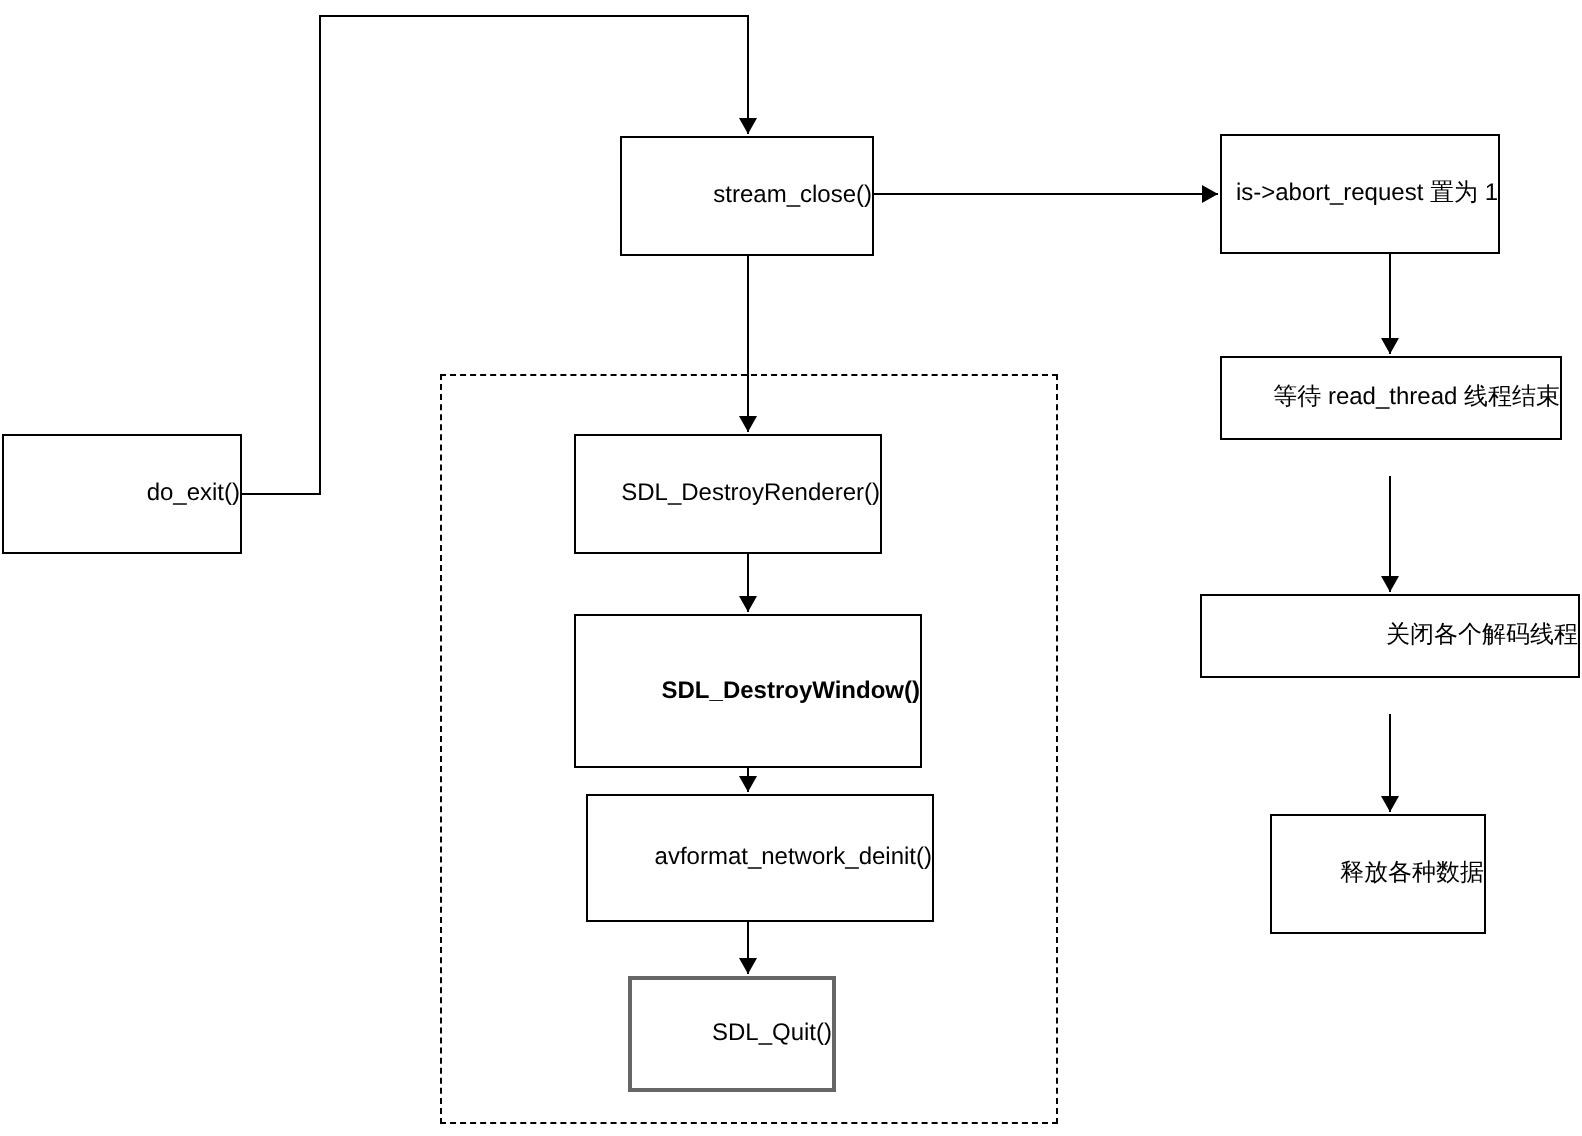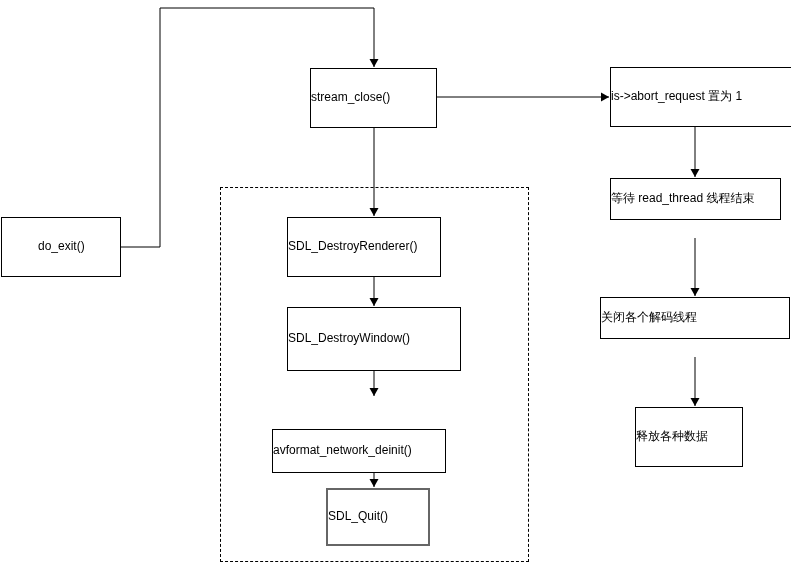--- a/index.html
+++ b/index.html
@@ -27,40 +27,40 @@
     box-sizing: border-box;
     z-index: 0;
   }
   .node {
     position: absolute;
     background: #ffffff;
     border: 1px solid #000000;
     box-sizing: border-box;
     display: flex;
     flex-direction: column;
-    align-items: flex-start;
+    align-items: flex-end;
     justify-content: center;
     text-align: center;
     line-height: 1.3;
     z-index: 2;
     white-space: nowrap;
   }
   .node.gray-border { border: 2px solid #666666; }
 
   
   #n-do-exit        { left: 1px;   top: 217px; width: 120px; height: 60px; padding-left: 36px; }
   #n-stream-close   { left: 310px; top: 68px;  width: 127px; height: 60px; }
-  #n-abort-request  { left: 610px; top: 67px;  width: 182px; height: 60px; }
+  #n-abort-request  { left: 610px; top: 67px;  width: 140px; height: 60px; }
   #n-wait-read      { left: 610px; top: 178px; width: 171px; height: 42px; }
   #n-close-decoders { left: 600px; top: 297px; width: 190px; height: 42px; }
   #n-free-data      { left: 635px; top: 407px; width: 108px; height: 60px; }
   #n-destroy-renderer { left: 287px; top: 217px; width: 154px; height: 60px; }
-  #n-destroy-window   { left: 287px; top: 307px; width: 174px; height: 64px; }
-  #n-avformat-deinit  { left: 272px; top: 397px; width: 174px; height: 44px; margin-top: 32px; }
-  #n-sdl-quit         { left: 326px; top: 488px; width: 104px; height: 58px; }
+  #n-destroy-window   { left: 287px; top: 307px; width: 174px; height: 77px; font-weight: bold; }
+  #n-avformat-deinit  { left: 293px; top: 397px; width: 174px; height: 64px; }
+  #n-sdl-quit         { left: 314px; top: 488px; width: 104px; height: 58px; }
   #g-sdl-cleanup      { left: 220px; top: 187px; width: 309px; height: 375px; }
 </style>
 </head>
 <body>
 
 <div class="canvas">
 
   <div class="group-box" id="g-sdl-cleanup"></div>
 
   <svg class="edges-layer" width="791" height="568" viewBox="0 0 791 568" xmlns="http://www.w3.org/2000/svg">

